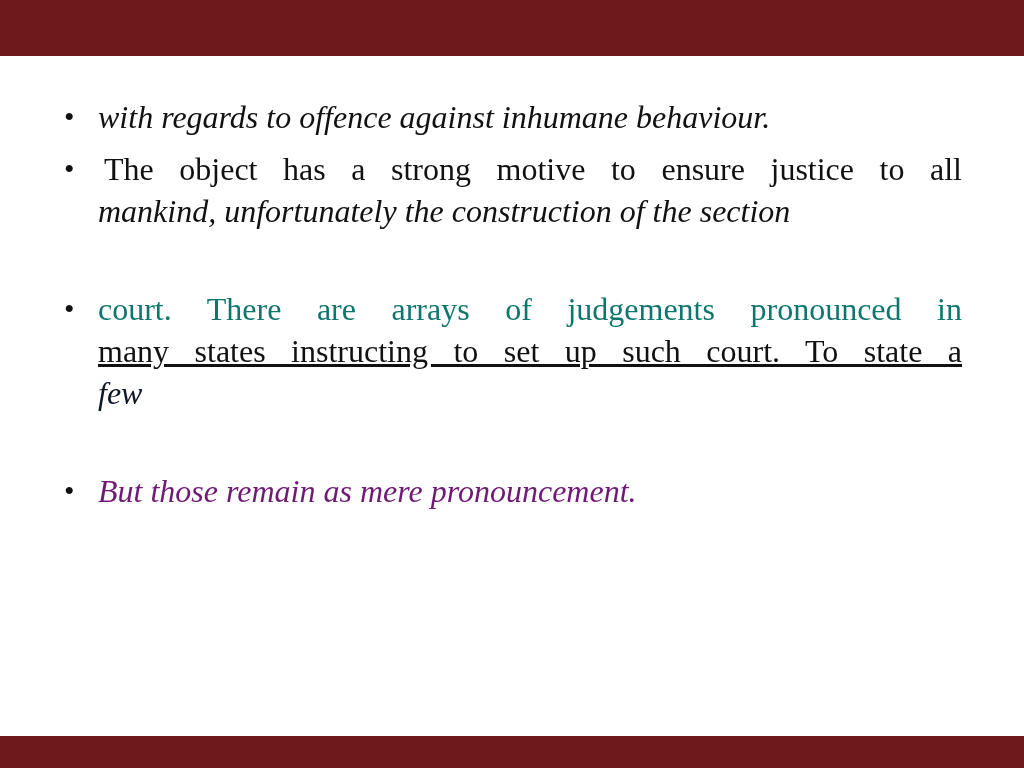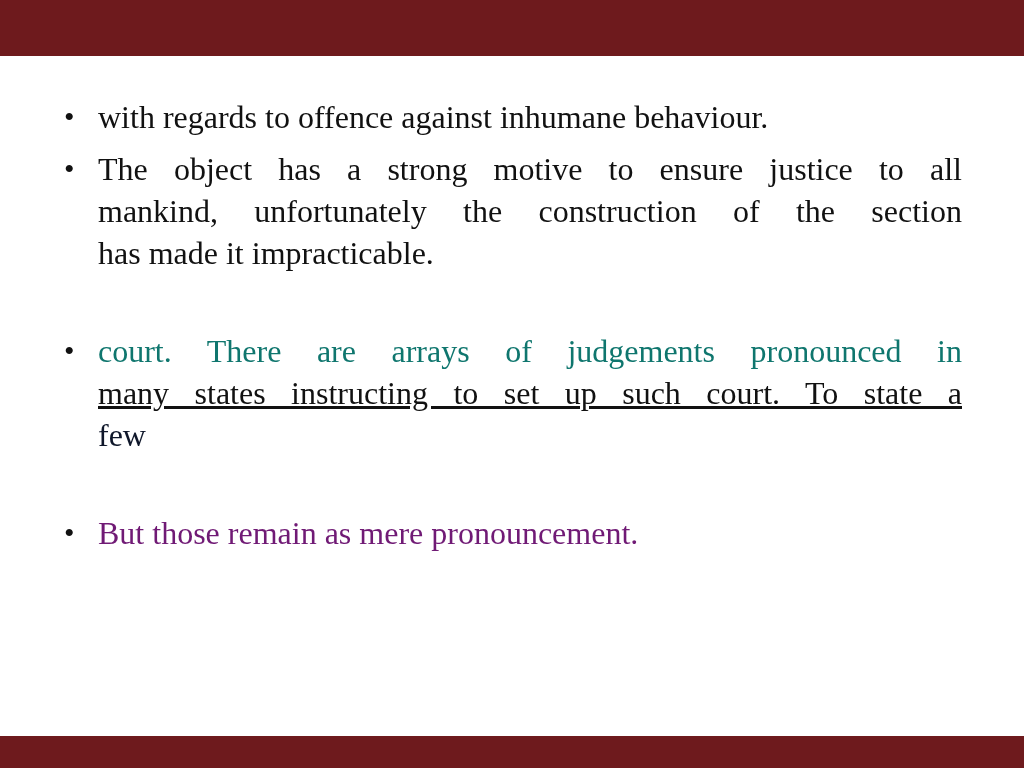--- a/index.html
+++ b/index.html
@@ -58,42 +58,42 @@
   }
   .lines { width: 864px; }
   .line {
     text-align: justify;
     text-align-last: justify;
     white-space: nowrap;
   }
   .line:last-child {
     text-align: right;
     text-align-last: left;
+    font-style: italic;
   }
 </style>
 </head>
 <body>
 
 <div class="slide" style="background: rgb(255, 255, 255);">
   <div class="accent-bar top" style="background: rgb(110, 26, 29);"></div>
 
   <div class="content">
     <ul class="bullet-list">
         <li class="bullet-item">
           <span class="bullet" style="color: rgb(17, 17, 17);">•</span>
           <div class="lines">
             <div class="line" style="color: rgb(17, 17, 17);">with regards to offence against inhumane behaviour.</div>
           </div>
         </li>
         <li class="bullet-item">
           <span class="bullet" style="color: rgb(17, 17, 17);">•</span>
           <div class="lines">
-            <div class="line" style="color: rgb(17, 17, 17);">The object has a strong motive to ensure justice to all</div>
+            <div class="line" style="color: rgb(17, 17, 17); margin-left: 6px;">The object has a strong motive to ensure justice to all</div>
             <div class="line" style="color: rgb(17, 17, 17);">mankind, unfortunately the construction of the section</div>
-            <div class="line" style="color: rgb(17, 17, 17);">has made it impracticable.</div>
           </div>
         </li>
         <li class="bullet-item">
           <span class="bullet" style="color: rgb(17, 17, 17);">•</span>
           <div class="lines">
             <div class="line" style="color: #0f766e;">court. There are arrays of judgements pronounced in</div>
             <div class="line" style="color: rgb(17, 17, 17); text-decoration: underline;">many states instructing to set up such court. To state a</div>
             <div class="line" style="color: #0f172a;">few</div>
           </div>
         </li>

